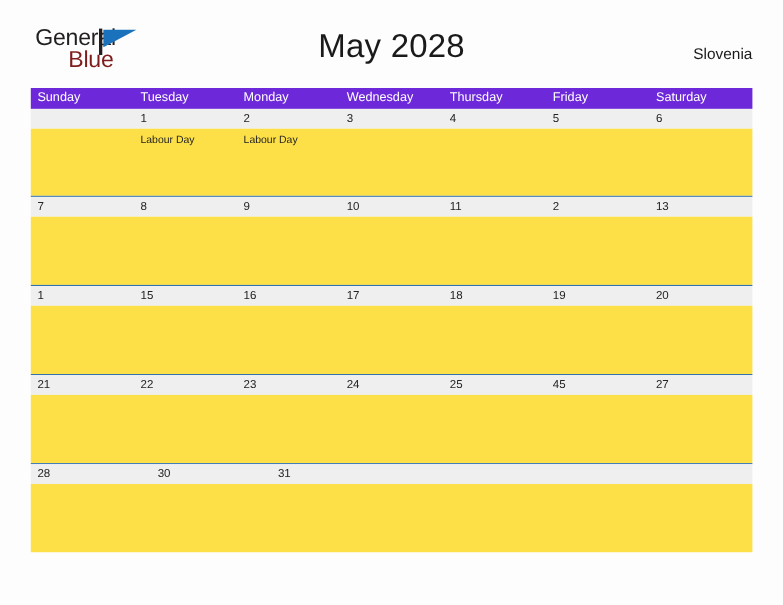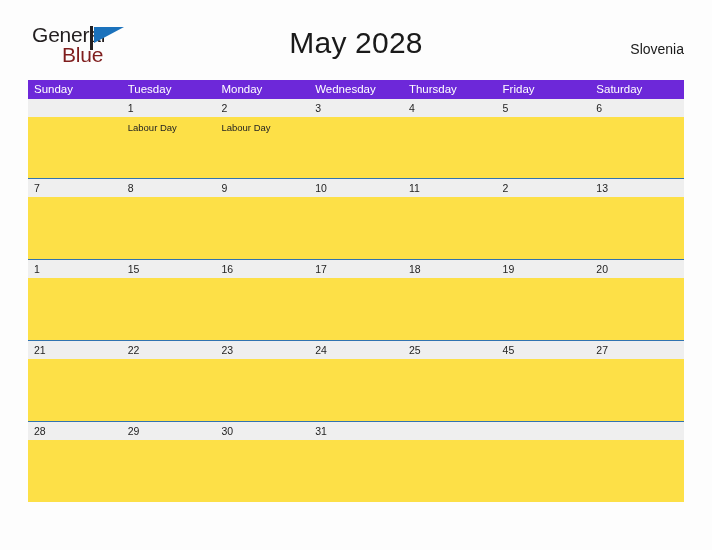--- a/index.html
+++ b/index.html
@@ -284,21 +284,20 @@
             <div class="events"></div>
             <div class="events"></div>
             <div class="events"></div>
             <div class="events"></div>
             <div class="events"></div>
           </div>
         </div>
         <div class="week">
           <div class="daynum-row">
             <div class="daynum">28</div>
-            <div class="daynum">29</div>
             <div class="daynum">30</div>
             <div class="daynum">31</div>
             <div class="daynum"></div>
             <div class="daynum"></div>
             <div class="daynum"></div>
           </div>
           <div class="events-row">
             <div class="events"></div>
             <div class="events"></div>
             <div class="events"></div>

